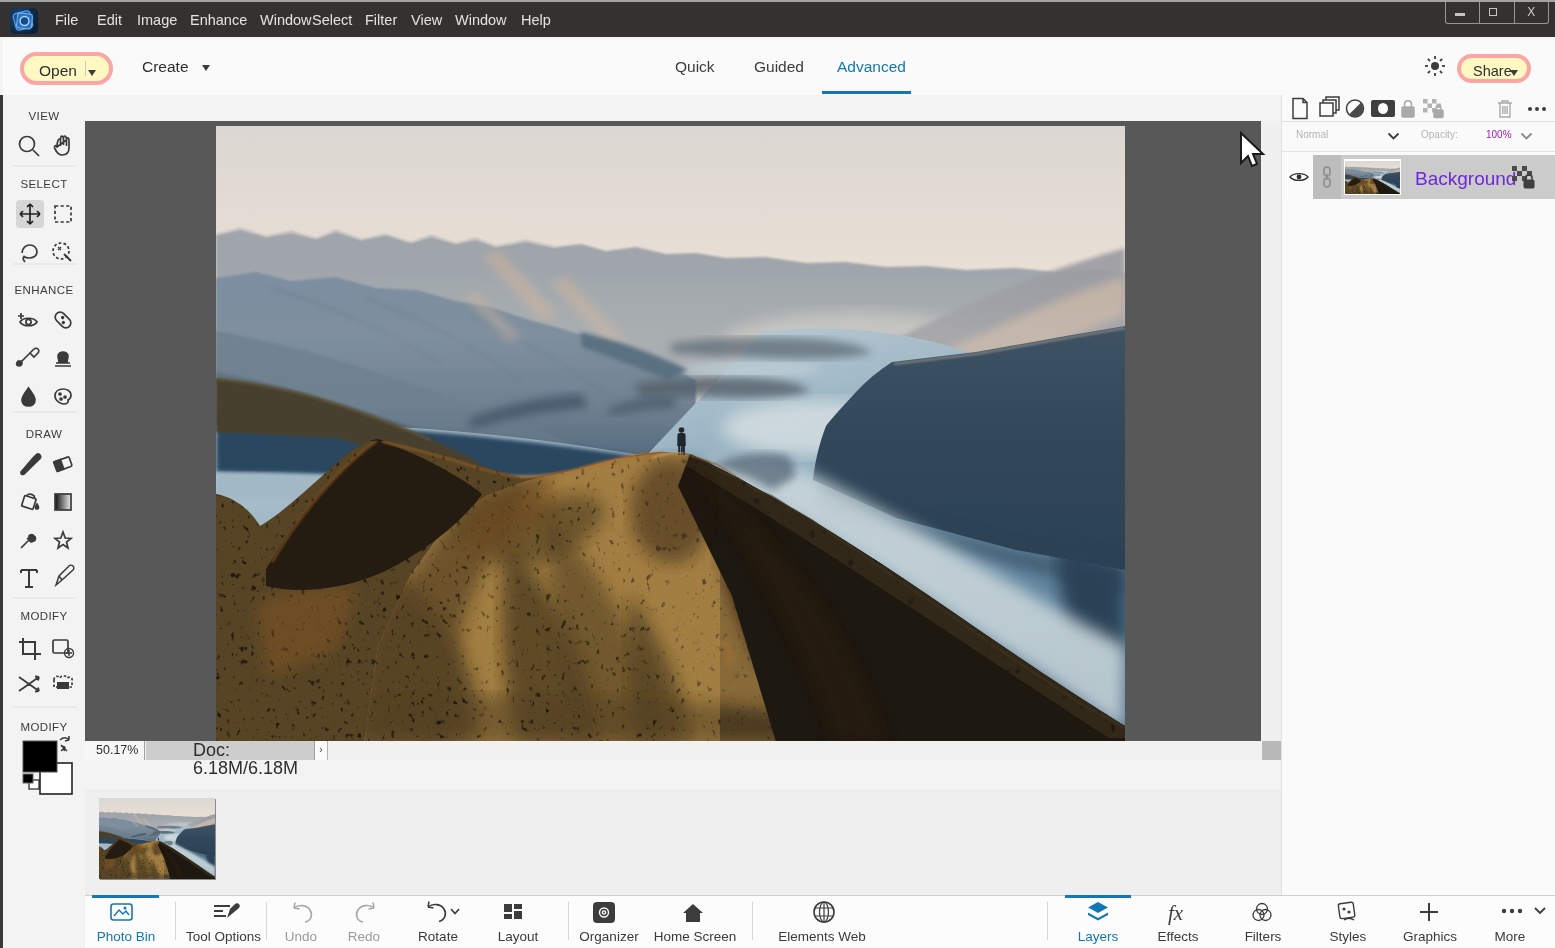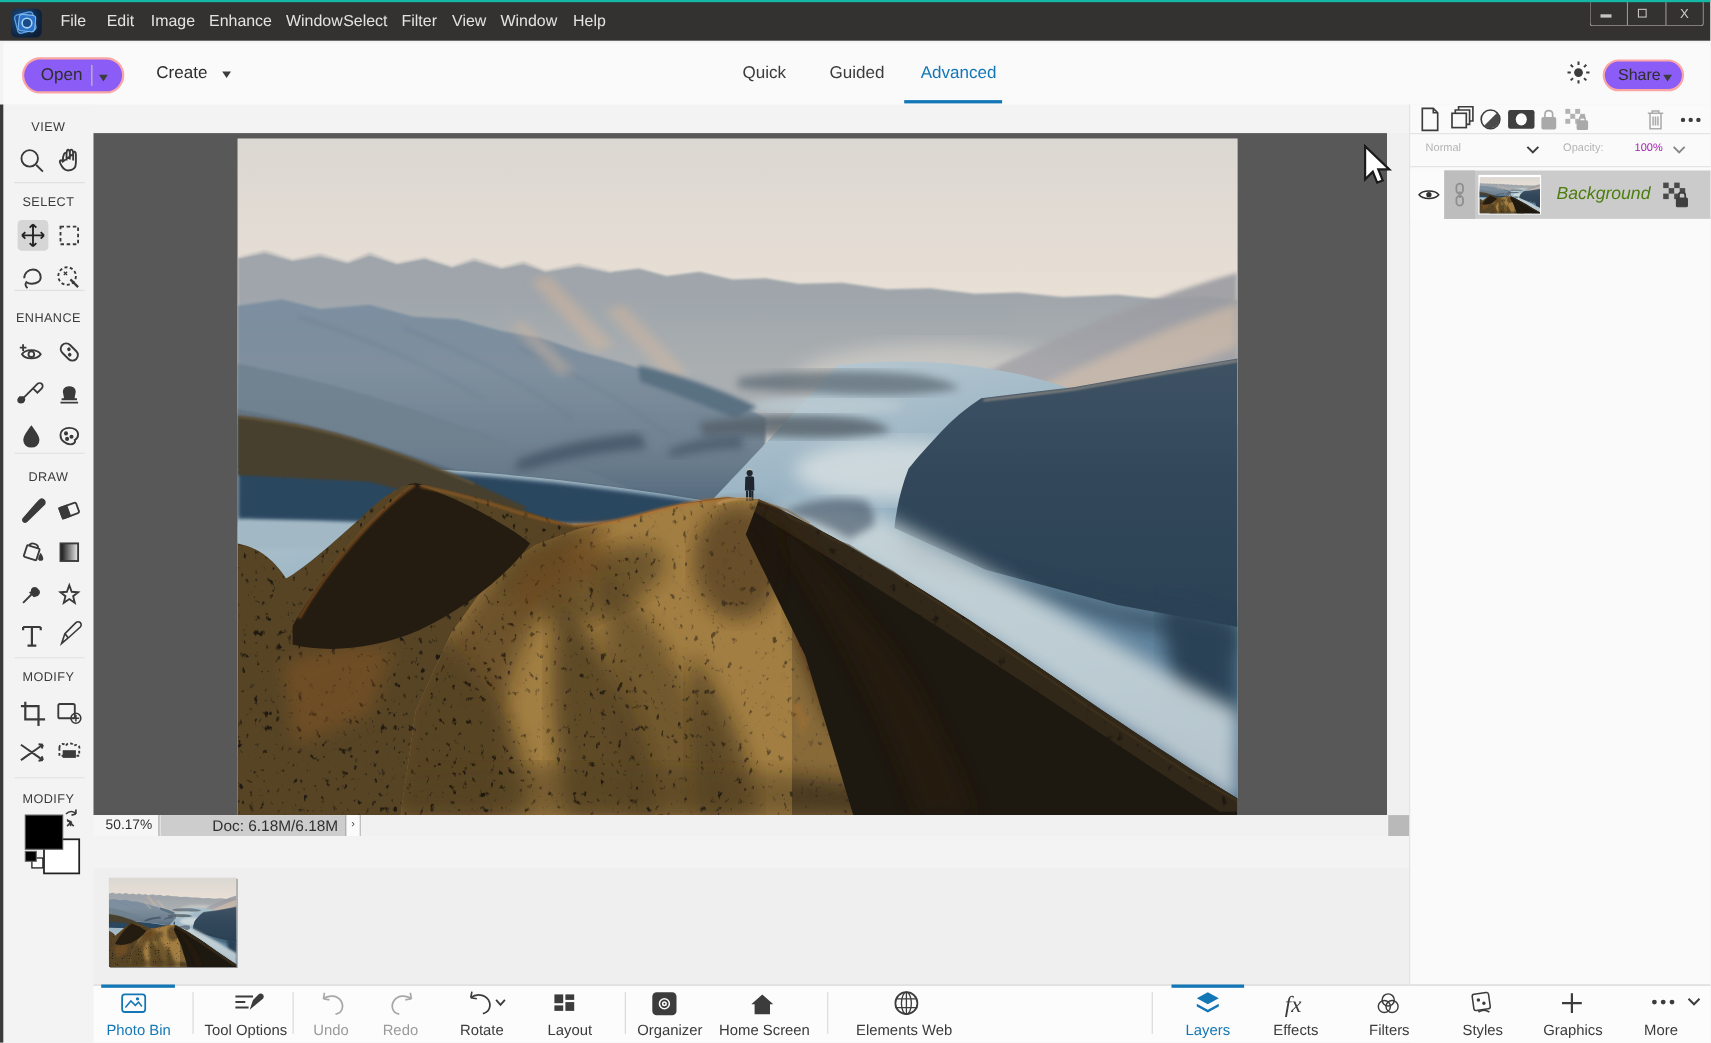--- a/index.html
+++ b/index.html
@@ -1,25 +1,25 @@
 <!DOCTYPE html>
 <html><head><meta charset="utf-8"><style>
 *{margin:0;padding:0;box-sizing:border-box}
 html,body{width:1555px;height:948px;overflow:hidden;font-family:"Liberation Sans",sans-serif;background:#f3f3f3}
 #app{position:relative;width:1555px;height:948px}
 
-#menubar{position:absolute;left:0;top:0;width:1555px;height:37px;background:#343131;border-top:2px solid #14b8a6}
+#menubar{position:absolute;left:0;top:0;width:1555px;height:37px;background:#343131;border-top:2px solid #a3a3a3}
 #menubar .mi{position:absolute;top:0;height:37px;line-height:36px;color:#e4e2e2;font-size:14.5px}
 #logo{position:absolute;left:10px;top:6px;width:28px;height:26px;border-radius:5px;background:radial-gradient(circle at 35% 35%,#1d4f86,#0d2038 75%);overflow:hidden}
 #winbtns{position:absolute;right:6px;top:0px;width:104px;height:22px;border:1px solid #9b9494;border-top:none;border-radius:0 0 3px 3px;display:flex}
 #winbtns div{flex:1;border-right:1px solid #9b9494;position:relative;color:#cfcccc}
 #winbtns div:last-child{border-right:none}
 
 #actionbar{position:absolute;left:3px;top:39px;width:1552px;height:56px;background:#fafafa}
-.pill{position:absolute;border:2px solid #fca5a5;border-radius:17px;background:#8b5cf6;color:#2e2e2e}
+.pill{position:absolute;border:4px solid #fca5a5;border-radius:17px;background:#fef9c3;color:#2e2e2e}
 #openbtn{left:17px;top:13px;width:93px;height:33px;font-size:15.5px}
 #openbtn .lbl{position:absolute;left:15px;top:6px}
 #openbtn .sep{position:absolute;left:61px;top:5px;bottom:5px;width:1px;background:#c9c9c9}
 #sharebtn{right:24px;top:15px;width:74px;height:29px;font-size:14.5px}
 #sharebtn .lbl{position:absolute;left:12px;top:5px}
 .caret{display:inline-block;width:0;height:0;border-left:4.5px solid transparent;border-right:4.5px solid transparent;border-top:6px solid #3c3c3c}
 #createbtn{position:absolute;left:139px;top:19px;font-size:15.5px;color:#2e2e2e}
 .modetab{position:absolute;top:19px;font-size:15.5px;color:#3c3c3c}
 #tab-adv{color:#1377b6}
 #advline{position:absolute;left:822px;top:91px;width:89px;height:3px;background:#1377b6}
@@ -32,41 +32,41 @@
 #leftpanel .sec{position:absolute;left:0;width:82px;text-align:center;font-size:11.5px;color:#3b3b3b;letter-spacing:.4px}
 #leftpanel svg{position:absolute}
 #movesel{position:absolute;left:11px;top:97px;width:29px;height:29px;background:#d6d6d6;border-radius:4px}
 
 #canvas{position:absolute;left:85px;top:121px;width:1176px;height:620px;background:#585858;overflow:hidden}
 #photo{position:absolute;left:131px;top:5px;width:909px;height:616px;background:#ded9d3}
 #vscroll{position:absolute;left:1261px;top:121px;width:20px;height:620px;background:#f0f0f0}
 
 #statusrow{position:absolute;left:85px;top:741px;width:1176px;height:19px;background:#f1f1f1}
 #zoombox{position:absolute;left:0;top:0;width:60px;height:19px;background:#f6f6f6;border-right:1px solid #9f9f9f;font-size:12.5px;color:#2f2f2f;line-height:18px;padding-left:11px}
-#docbox{position:absolute;left:61px;top:0;width:169px;height:19px;background:#cdcdcd;border-right:1px solid #9f9f9f;font-size:14px;color:#2f2f2f;line-height:18px;padding-left:47px}
+#docbox{position:absolute;left:61px;top:0;width:169px;height:19px;background:#cdcdcd;border-right:1px solid #9f9f9f;font-size:18px;color:#2f2f2f;line-height:18px;padding-left:47px}
 #arrbox{position:absolute;left:230px;top:0;width:13px;height:19px;background:#fbfbfb;border-right:1px solid #b5b5b5;font-size:10px;color:#444;line-height:18px;text-align:center}
 #hthumb{position:absolute;left:1177px;top:0;width:20px;height:19px;background:#b9b9b9}
 
 #sofrow{position:absolute;left:85px;top:760px;width:1196px;height:28px;background:#f7f7f7;border-bottom:1px solid #dcdcdc}
 #sofrow .t{position:absolute;left:8px;top:6px;font-size:13.5px;color:#2e2e2e}
 
 #binarea{position:absolute;left:85px;top:789px;width:1196px;height:106px;background:#efefef}
 #thumb{position:absolute;left:14px;top:9px;width:116px;height:81px;background:#cfcac2;box-shadow:1px 1px 0 #8a8a8a}
 
 #rightpanel{position:absolute;left:1281px;top:95px;width:274px;height:853px;background:#fafafa;border-left:1px solid #e0e0e0}
 #lyriconrow{position:absolute;left:0;top:0;width:274px;height:27px;border-bottom:1px solid #e2e2e2}
 #blendrow{position:absolute;left:0;top:27px;width:274px;height:30px;border-bottom:1px solid #e2e2e2;font-size:10px}
 #blendrow .normal{position:absolute;left:14px;top:7px;color:#b3b3b3}
 #blendrow .opa{position:absolute;left:139px;top:7px;color:#b3b3b3}
 #blendrow .pct{position:absolute;left:204px;top:7px;color:#a21caf}
 #layerrow{position:absolute;left:0;top:60px;width:274px;height:44px;background:#fbfbfb}
 #layerrow .sel{position:absolute;left:31px;top:0;width:243px;height:44px;background:#cbcbcb}
 #linkbox{position:absolute;left:31px;top:0;width:28px;height:44px;background:#bdbdbd}
 #lthumb{position:absolute;left:62px;top:4px;width:57px;height:36px;background:#fff;padding:2px 1px 1px 1px}
-#bgname{position:absolute;left:133px;top:13px;font-style:italic;font-size:16px;color:#4d7c0f}
+#bgname{position:absolute;left:133px;top:13px;font-size:19px;color:#6d28d9}
 
 #taskbar{position:absolute;left:85px;top:895px;width:1470px;height:53px;background:#fcfcfc;border-top:1px solid #cfcfcf}
 #taskbar .item{position:absolute;top:0;text-align:center;font-size:13.5px;color:#3a3a3a}
 #taskbar .item .lb{position:absolute;left:0;right:0;top:33px}
 #taskbar .div{position:absolute;top:6px;width:1px;height:38px;background:#d8d8d8}
 .bluetop{position:absolute;top:-1px;height:3px;background:#1377b6}
 </style></head>
 <body>
 <div id="app">
 

